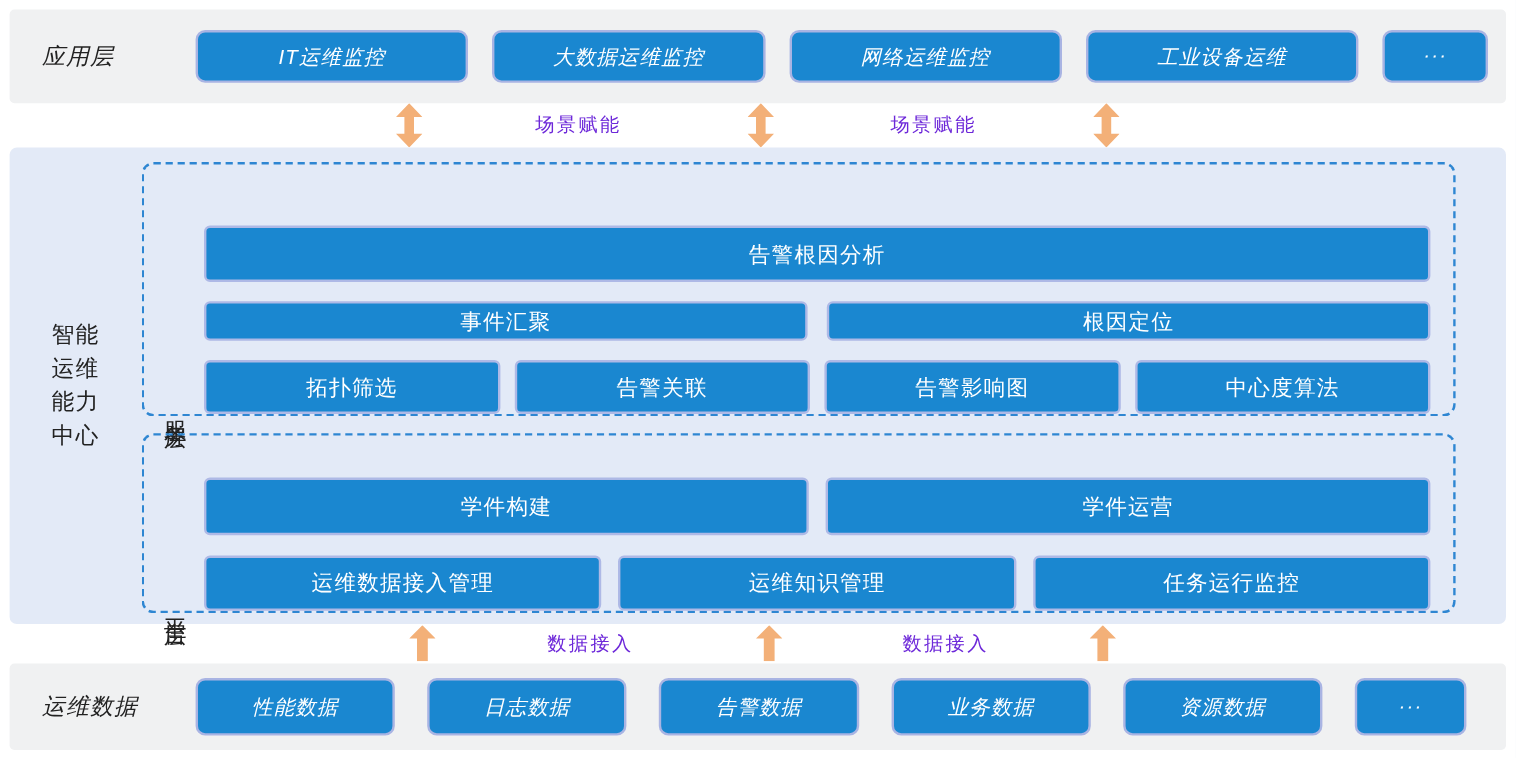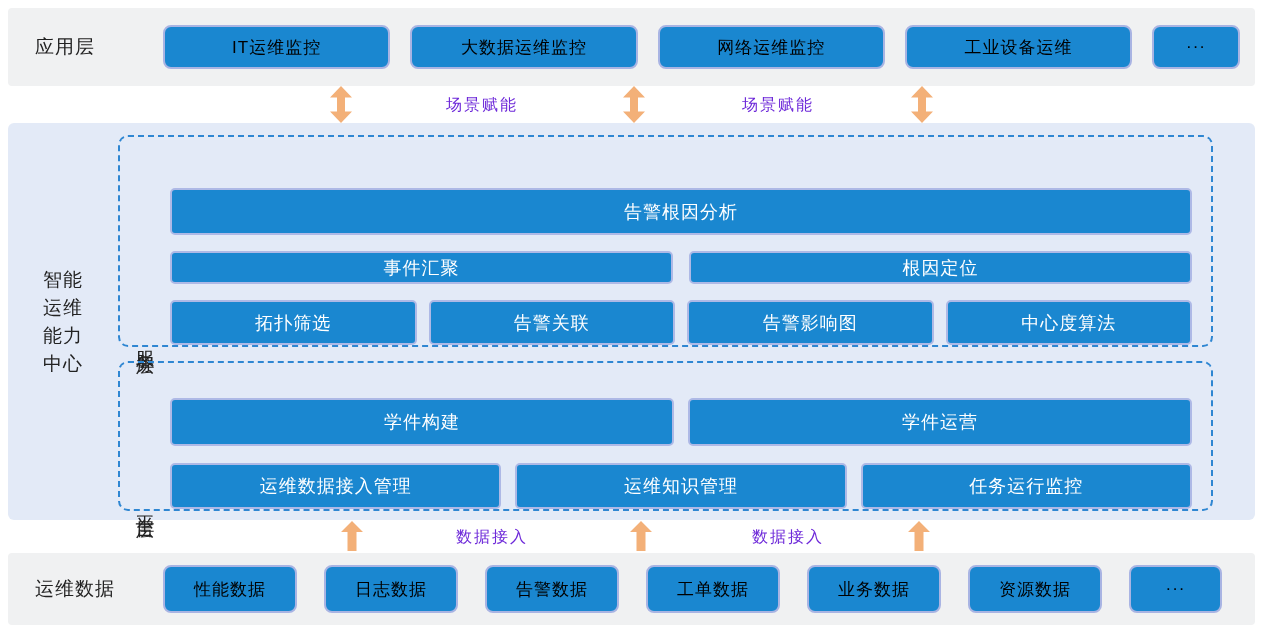--- a/index.html
+++ b/index.html
@@ -2,33 +2,33 @@
 <html><head>
 <meta charset="utf-8">
 <style>
   html,body{margin:0;padding:0;background:#ffffff;}
   .canvas{
     position:relative;width:1263px;height:632px;background:#ffffff;overflow:hidden;
     font-family:"Liberation Sans","DejaVu Sans",sans-serif;
   }
   
   .band{position:absolute;left:8px;right:8px;display:flex;align-items:center;}
-  .band.gray{background:#f0f1f2;border-radius:4px;}
+  .band.gray{background:#f0f1f2;border-radius:4px;font-style:italic;}
   .band-top{top:8px;height:78px;padding-right:15px;box-sizing:border-box;}
   .band-bottom{top:553px;height:72px;padding-right:33px;box-sizing:border-box;}
   .band-label{
     flex:0 0 155px;padding-left:27px;box-sizing:border-box;
     font-size:19px;color:#222;letter-spacing:1px;
   }
   .btn-row{flex:1;display:flex;align-items:center;}
   .btn-row.top{gap:20px;}
   .btn-row.bottom{gap:27px;}
   .btn{
     background:#1a87d0;border:2px solid #a9b4e3;border-radius:8px;
-    color:#000000;display:flex;align-items:center;justify-content:center;
+    color:#ffffff;display:flex;align-items:center;justify-content:center;
     box-sizing:border-box;font-size:17px;letter-spacing:1px;
   }
   .btn.top{flex:1;height:44px;}
   .btn.bottom{flex:1;height:48px;}
   .btn.dots-top{flex:0 0 88px;}
   .btn.dots-bottom{flex:0 0 93px;}
   
   .band-mid{
     top:123px;height:397px;background:#e3eaf7;border-radius:6px;
     align-items:stretch;
@@ -160,20 +160,19 @@
       <path d="M11 0 L22 11 H15.5 V30 H6.5 V11 H0 Z" fill="#f3b078"></path>
     </svg>
   </div>
 
   <section class="band gray band-bottom">
     <div class="band-label">运维数据</div>
     <div class="btn-row bottom">
       <div class="btn bottom">性能数据</div>
       <div class="btn bottom">日志数据</div>
       <div class="btn bottom">告警数据</div>
-      <div class="btn bottom">工单数据</div>
       <div class="btn bottom">业务数据</div>
       <div class="btn bottom">资源数据</div>
       <div class="btn bottom dots-bottom">···</div>
     </div>
   </section>
 
 </div>
 
 </body></html>

